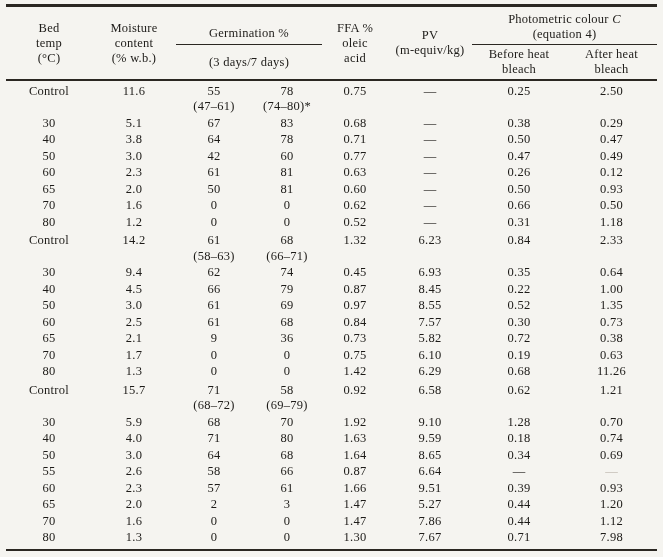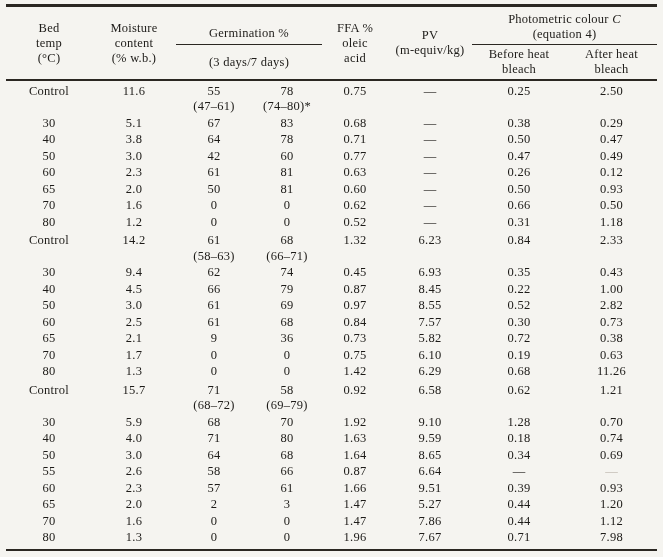--- a/index.html
+++ b/index.html
@@ -274,21 +274,21 @@
       <div class="val">62</div>
 
     </td>
     <td>
       <div class="val">74</div>
 
     </td>
     <td>0.45</td>
     <td>6.93</td>
     <td>0.35</td>
-    <td>0.43</td>
+    <td>0.64</td>
   </tr>
         <tr>
     <td>40</td>
     <td>4.5</td>
     <td>
       <div class="val">66</div>
 
     </td>
     <td>
       <div class="val">79</div>
@@ -306,21 +306,21 @@
       <div class="val">61</div>
 
     </td>
     <td>
       <div class="val">69</div>
 
     </td>
     <td>0.97</td>
     <td>8.55</td>
     <td>0.52</td>
-    <td>2.82</td>
+    <td>1.35</td>
   </tr>
         <tr>
     <td>60</td>
     <td>2.5</td>
     <td>
       <div class="val">61</div>
 
     </td>
     <td>
       <div class="val">68</div>
@@ -511,21 +511,21 @@
     <td>80</td>
     <td>1.3</td>
     <td>
       <div class="val">0</div>
 
     </td>
     <td>
       <div class="val">0</div>
 
     </td>
-    <td>1.96</td>
+    <td>1.30</td>
     <td>7.67</td>
     <td>0.71</td>
     <td>7.98</td>
   </tr>
       </tbody>
   </table>
 
 </div>
 
 </body></html>

